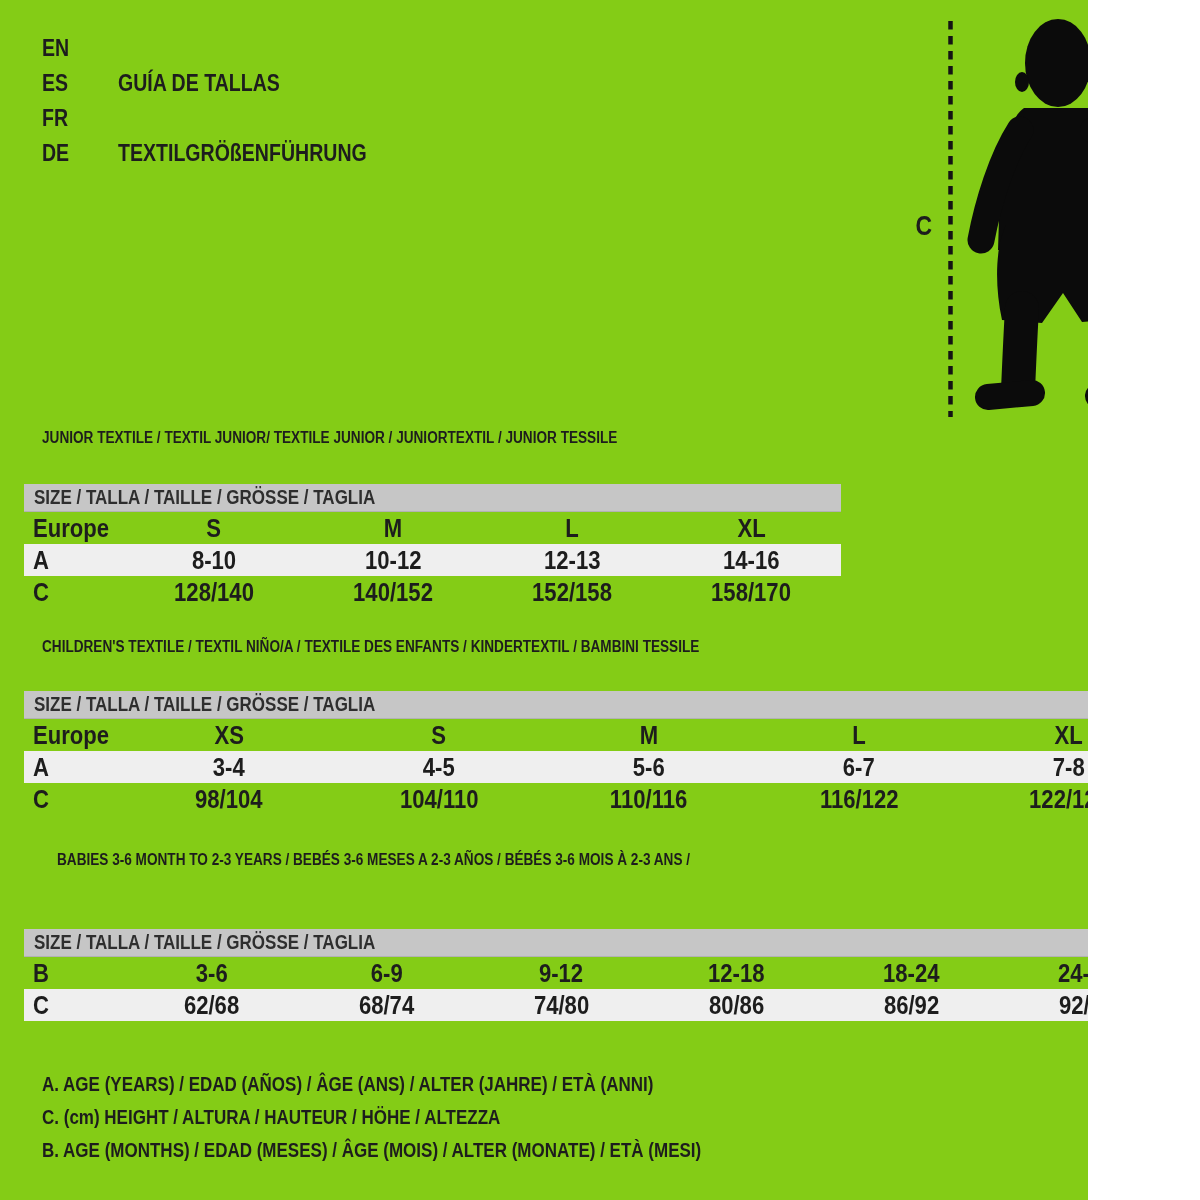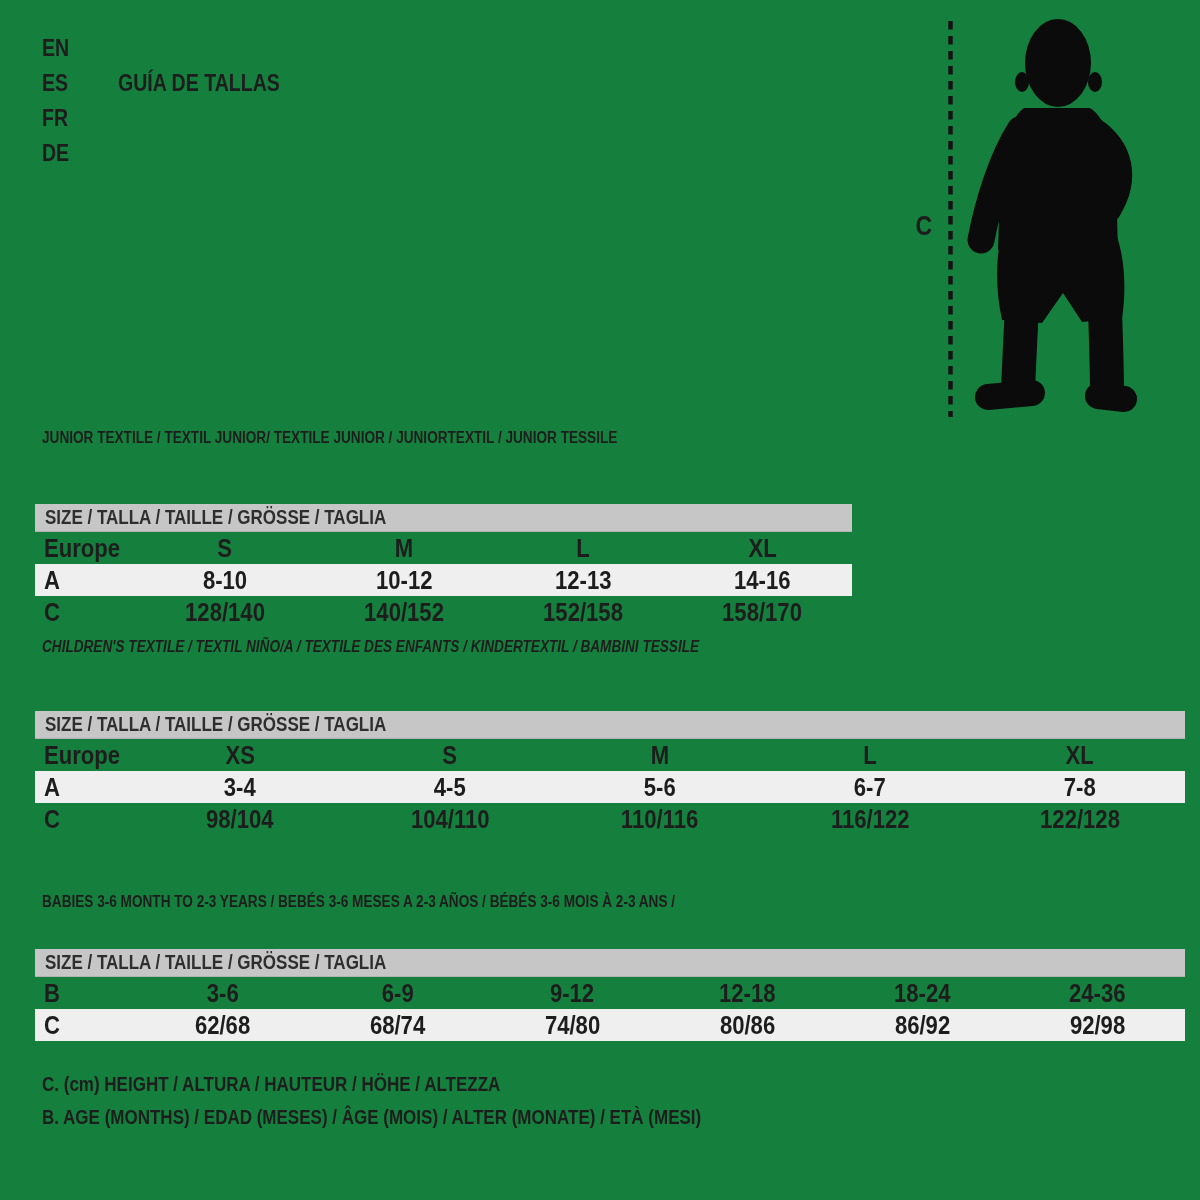--- a/index.html
+++ b/index.html
@@ -1,37 +1,37 @@
 <!DOCTYPE html>
 <html><head>
 <meta charset="utf-8">
 <style>
   html,body { margin:0; padding:0; background:#ffffff; }
   .canvas {
-    position:relative; width:1200px; height:1200px; background:#15803d;
+    position:relative; width:1088px; height:1200px; background:#84cc16;
     font-family:"Liberation Sans","DejaVu Sans",sans-serif;
     font-weight:700; color:#1d1d1d; overflow:hidden;
   }
   .t  { display:inline-block; transform:scaleX(0.85); white-space:nowrap; }
   .tl { transform-origin:0 50%; }
 
   
   .lang { position:absolute; left:42px; top:31px; }
   .lang-row { display:flex; height:35px; align-items:center; font-size:23px; }
   .lang-code { width:76px; }
 
   
   .height-line { position:absolute; left:947px; top:19px; }
   .measure-label { position:absolute; left:914px; top:211px; font-size:27px; }
   .silhouette { position:absolute; left:960px; top:18px; }
 
   
   .sec-title { position:absolute; left:42px; font-size:16px; }
   .sec-title-2line { line-height:32px; }
-  .tbl { position:absolute; left:35px;margin-top:20px; }
+  .tbl { position:absolute; left:24px; }
   .bar {
     height:28px; background:#c6c6c6; border-bottom:1px solid #b2b2b2;
     display:flex; align-items:center; padding-left:10px; box-sizing:border-box;
     font-size:20px; color:#2e2e2e;
   }
   .row { display:flex; height:32px; align-items:center; font-size:26px; }
   .row.alt { background:#efefef; }
   .lbl { width:100px; padding-left:9px; box-sizing:border-box; }
   .cell { flex:1; text-align:center; }
 
@@ -50,20 +50,21 @@
     </div>
     <div class="lang-row">
       <span class="lang-code"><span class="t tl">ES</span></span>
       <span><span class="t tl">GUÍA DE TALLAS</span></span>
     </div>
     <div class="lang-row">
       <span class="lang-code"><span class="t tl">FR</span></span>
     </div>
     <div class="lang-row">
       <span class="lang-code"><span class="t tl">DE</span></span>
+      <span><span class="t tl">TEXTILGRÖßENFÜHRUNG</span></span>
     </div>
   </div>
 
   <svg class="height-line" width="7" height="400">
     <line x1="3.5" y1="2" x2="3.5" y2="398" stroke="#141414" stroke-width="4.5" stroke-dasharray="8.5 6.5"></line>
   </svg>
   <div class="measure-label"><span class="t">C</span></div>
   <svg class="silhouette" width="180" height="400" viewBox="0 0 180 400">
     <g fill="#0b0b0b" stroke="none">
       <ellipse cx="98" cy="45" rx="33" ry="44"></ellipse>
@@ -103,21 +104,21 @@
     </div>
     <div class="row">
       <div class="lbl"><span class="t tl">C</span></div>
       <div class="cell"><span class="t">128/140</span></div>
       <div class="cell"><span class="t">140/152</span></div>
       <div class="cell"><span class="t">152/158</span></div>
       <div class="cell"><span class="t">158/170</span></div>
     </div>
   </div>
 
-  <div class="sec-title" style="top:638px;font-style:italic;"><span class="t tl">CHILDREN'S TEXTILE / TEXTIL NIÑO/A / TEXTILE DES ENFANTS / KINDERTEXTIL / BAMBINI TESSILE</span></div>
+  <div class="sec-title" style="top:638px;"><span class="t tl">CHILDREN'S TEXTILE / TEXTIL NIÑO/A / TEXTILE DES ENFANTS / KINDERTEXTIL / BAMBINI TESSILE</span></div>
   <div class="tbl" style="top:691px; width:1150px;">
     <div class="bar">
         <span class="t tl">SIZE / TALLA / TAILLE / GRÖSSE / TAGLIA</span>
       </div>
     <div class="row">
       <div class="lbl"><span class="t tl">Europe</span></div>
       <div class="cell"><span class="t">XS</span></div>
       <div class="cell"><span class="t">S</span></div>
       <div class="cell"><span class="t">M</span></div>
       <div class="cell"><span class="t">L</span></div>
@@ -134,21 +135,21 @@
     <div class="row">
       <div class="lbl"><span class="t tl">C</span></div>
       <div class="cell"><span class="t">98/104</span></div>
       <div class="cell"><span class="t">104/110</span></div>
       <div class="cell"><span class="t">110/116</span></div>
       <div class="cell"><span class="t">116/122</span></div>
       <div class="cell"><span class="t">122/128</span></div>
     </div>
   </div>
 
-  <div class="sec-title sec-title-2line" style="top:886px;">
+  <div class="sec-title sec-title-2line" style="top:844px;margin-left:15px;">
     <div><span class="t tl">BABIES 3-6 MONTH TO 2-3 YEARS / BEBÉS 3-6 MESES A 2-3 AÑOS / BÉBÉS 3-6 MOIS À 2-3 ANS /</span></div>
   </div>
   <div class="tbl" style="top:929px; width:1150px;">
     <div class="bar">
         <span class="t tl">SIZE / TALLA / TAILLE / GRÖSSE / TAGLIA</span>
       </div>
     <div class="row">
       <div class="lbl"><span class="t tl">B</span></div>
       <div class="cell"><span class="t">3-6</span></div>
       <div class="cell"><span class="t">6-9</span></div>
@@ -163,20 +164,23 @@
       <div class="cell"><span class="t">68/74</span></div>
       <div class="cell"><span class="t">74/80</span></div>
       <div class="cell"><span class="t">80/86</span></div>
       <div class="cell"><span class="t">86/92</span></div>
       <div class="cell"><span class="t">92/98</span></div>
     </div>
   </div>
 
   <div class="legend">
     <div class="legend-line">
+        <span class="t tl">A. AGE (YEARS) / EDAD (AÑOS) / ÂGE (ANS) / ALTER (JAHRE) / ETÀ (ANNI)</span>
+      </div>
+    <div class="legend-line">
         <span class="t tl">C. (cm) HEIGHT / ALTURA / HAUTEUR / HÖHE / ALTEZZA</span>
       </div>
     <div class="legend-line">
         <span class="t tl">B. AGE (MONTHS) / EDAD (MESES) / ÂGE (MOIS) / ALTER (MONATE) / ETÀ (MESI)</span>
       </div>
   </div>
 
 </div>
 
 </body></html>

